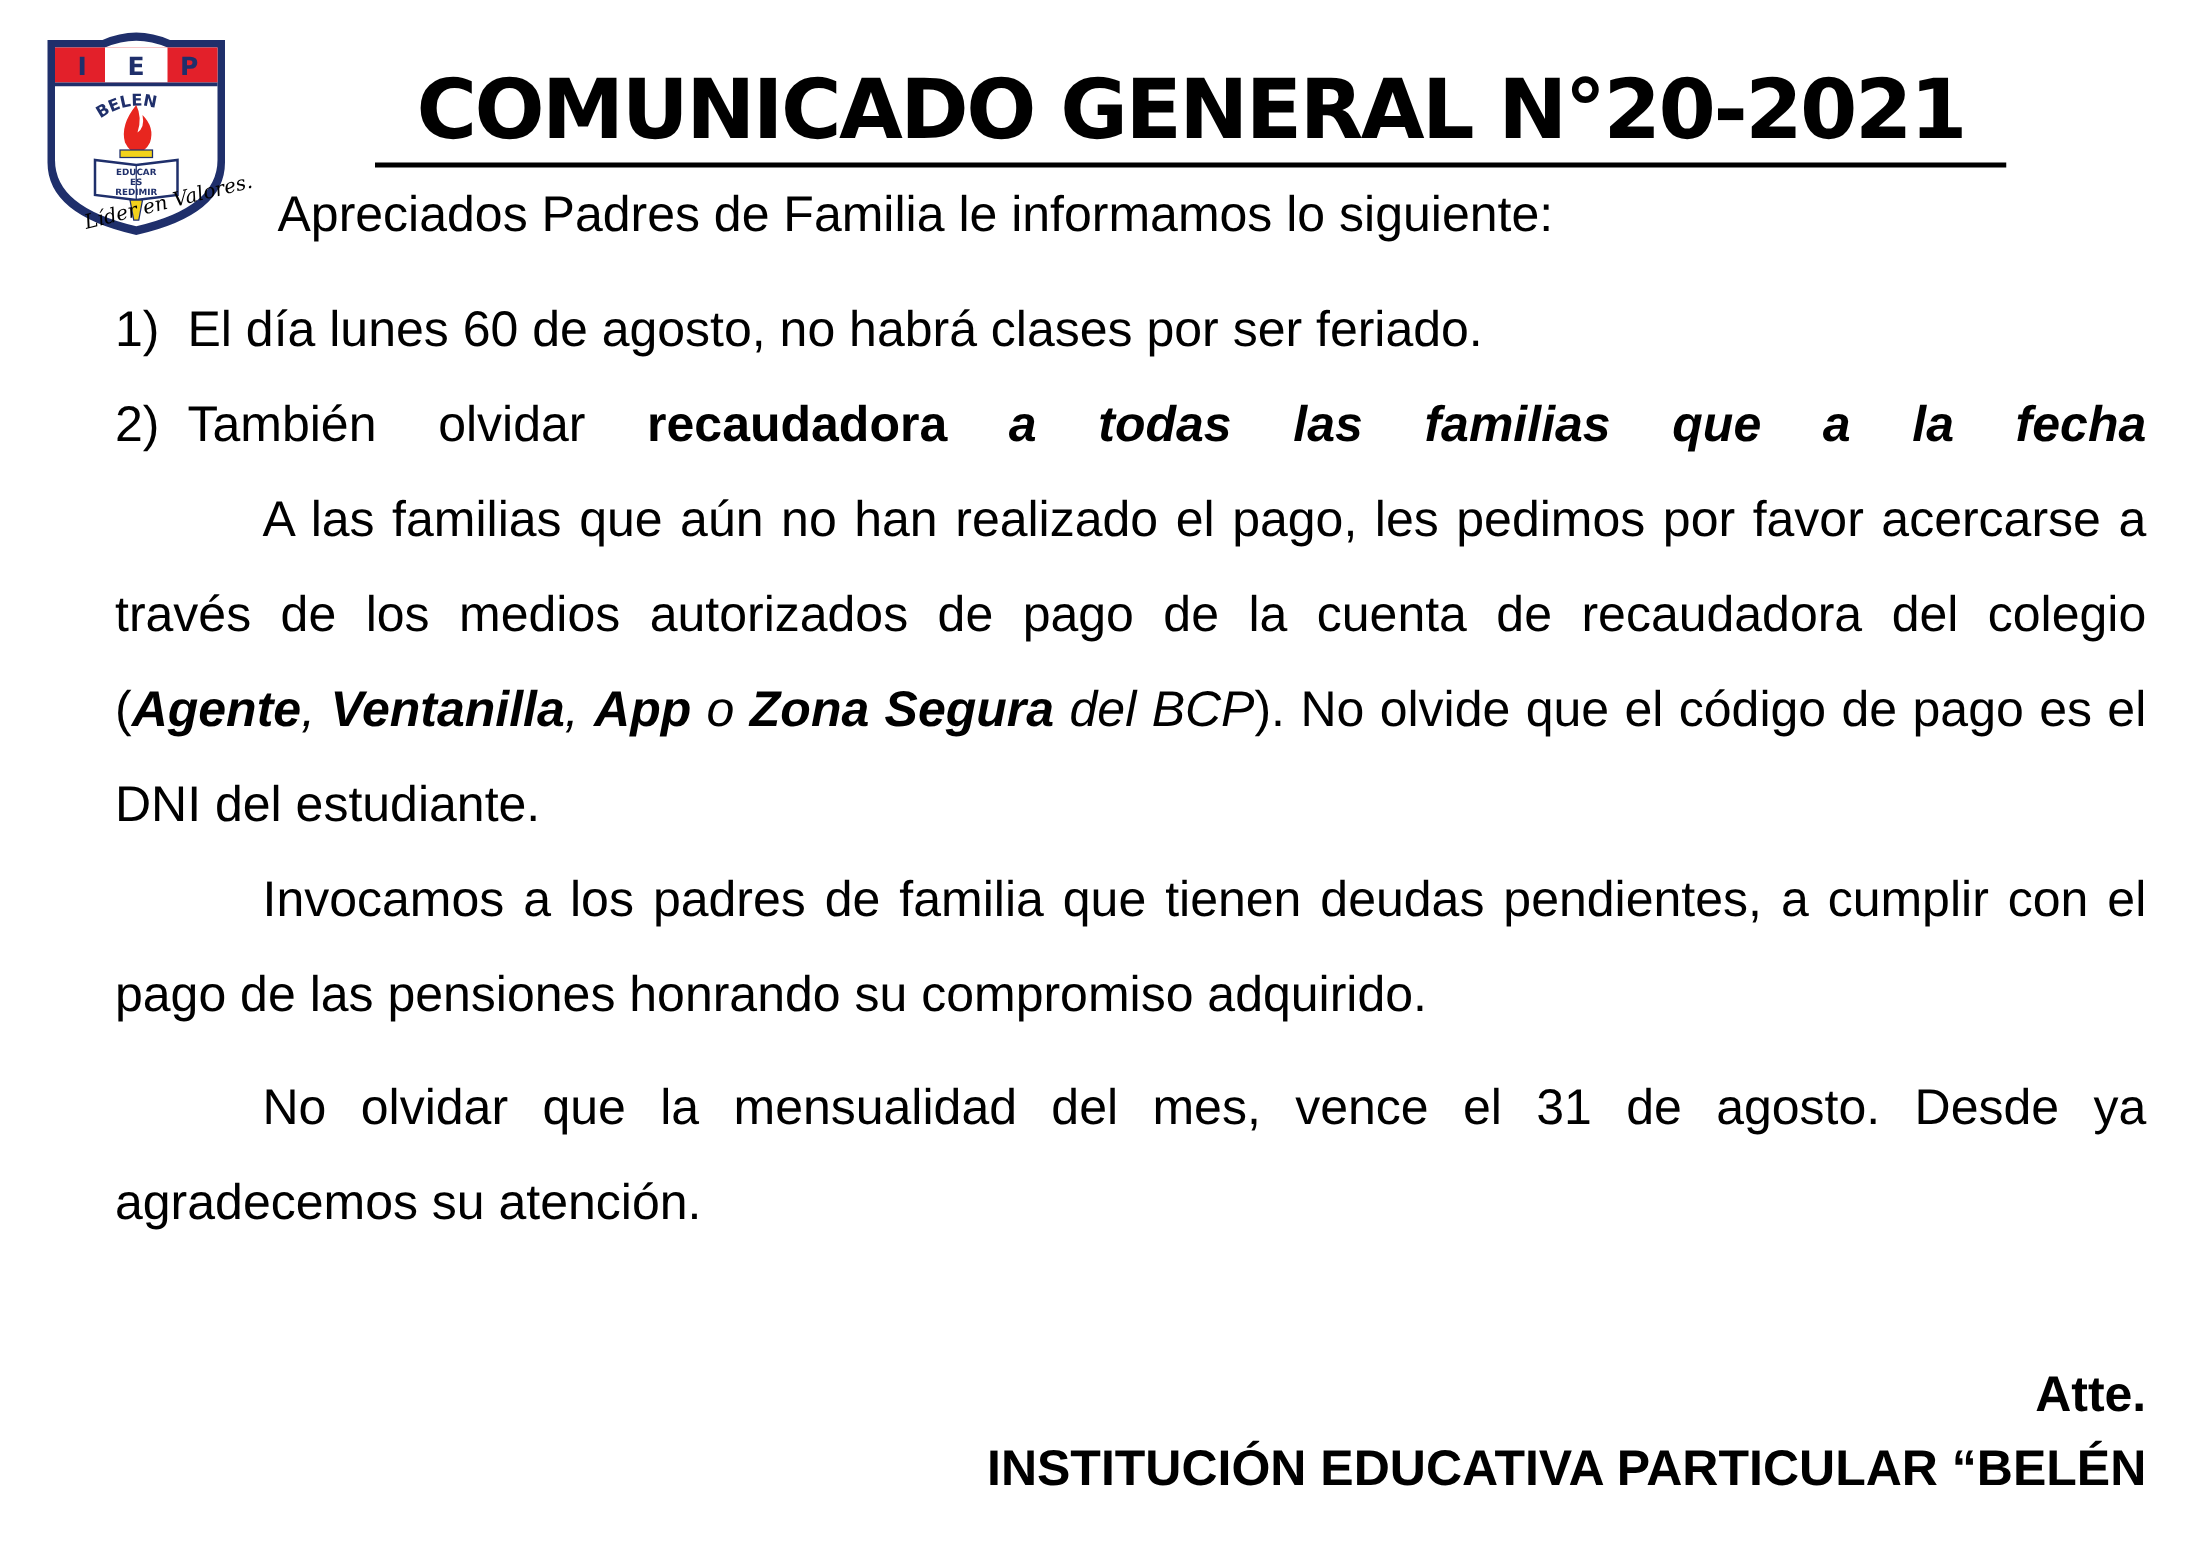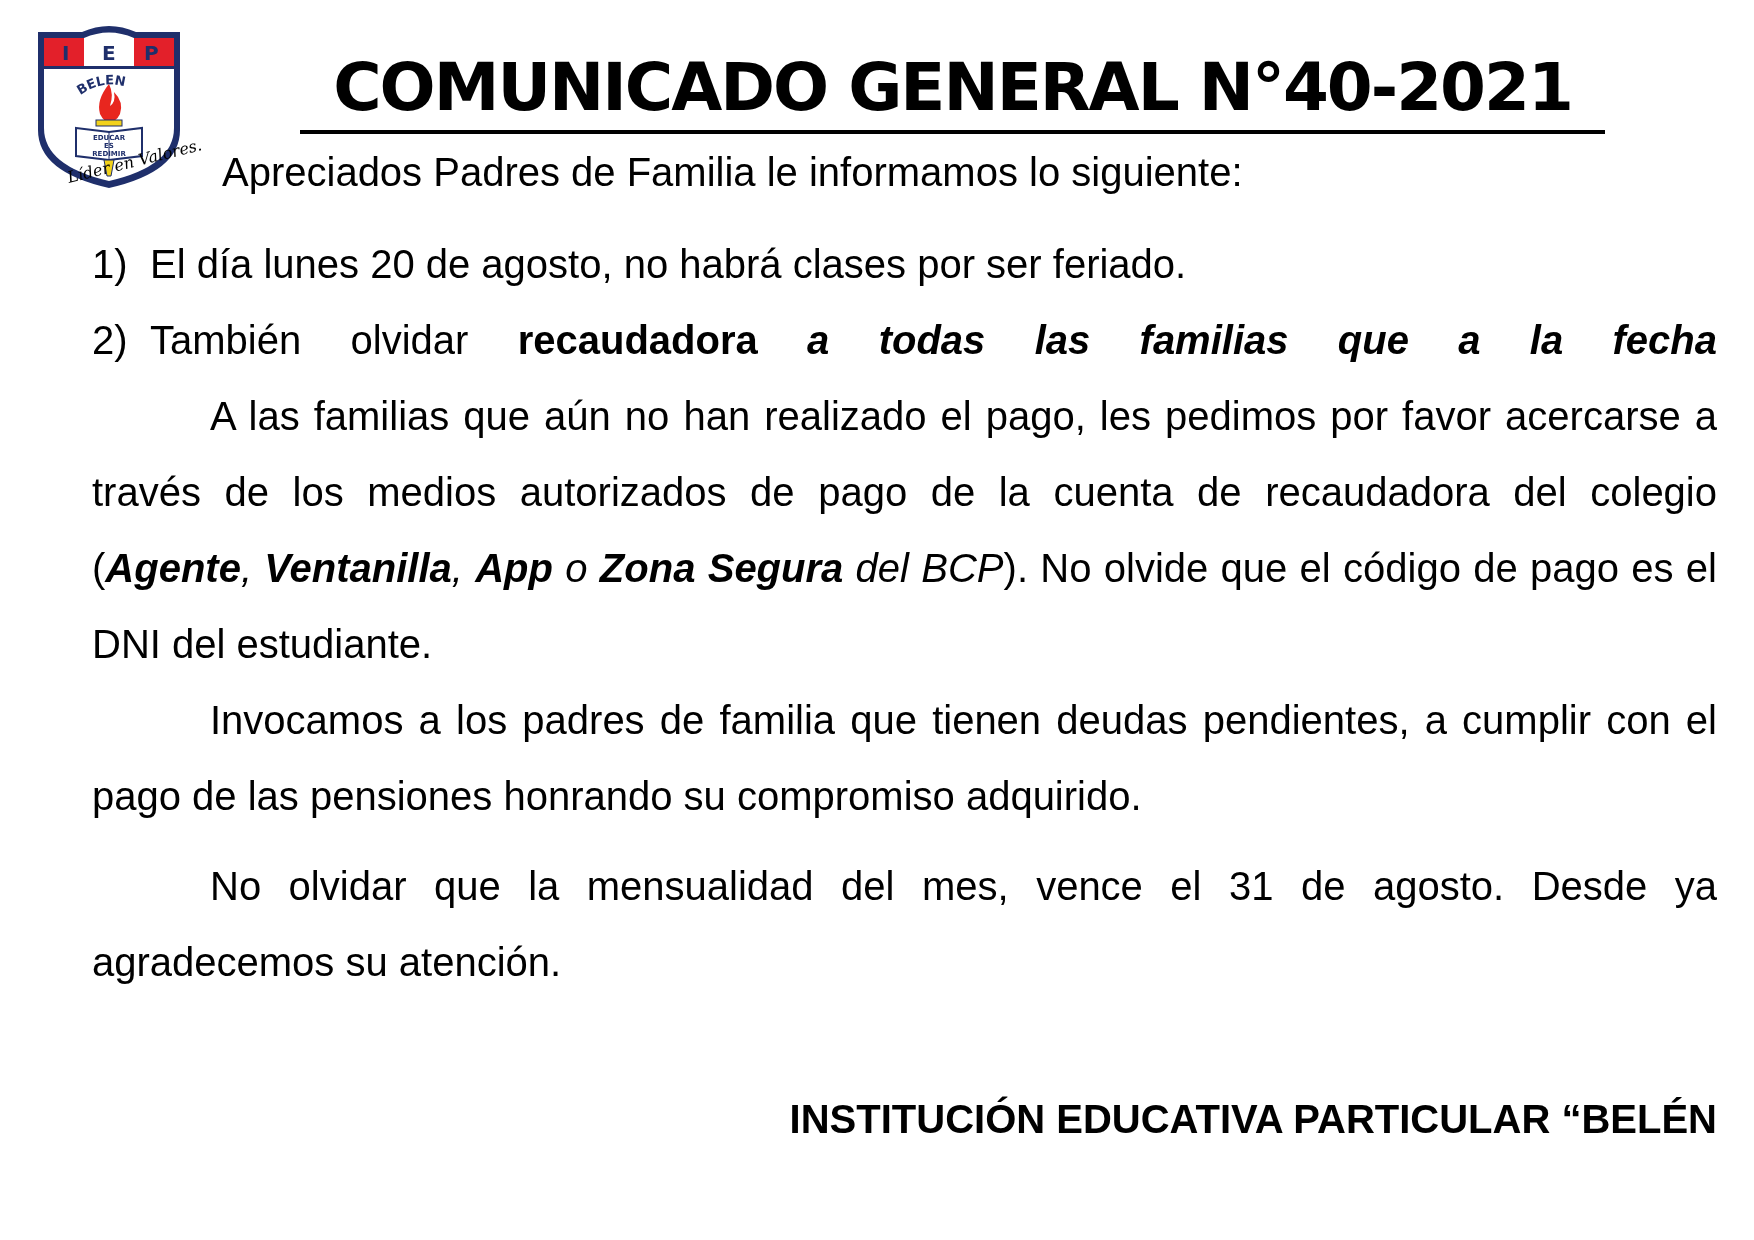--- a/index.html
+++ b/index.html
@@ -153,39 +153,40 @@
     <line x1="75" y1="110" x2="75" y2="138" stroke="#1f2f6b" stroke-width="1"></line>
     <text x="75" y="118" text-anchor="middle" font-family="DejaVu Sans, sans-serif" font-weight="bold" font-size="7" fill="#1f2f6b">EDUCAR</text>
     <text x="75" y="126" text-anchor="middle" font-family="DejaVu Sans, sans-serif" font-weight="bold" font-size="7" fill="#1f2f6b">ES</text>
     <text x="75" y="134" text-anchor="middle" font-family="DejaVu Sans, sans-serif" font-weight="bold" font-size="7" fill="#1f2f6b">REDIMIR</text>
 
     <path d="M70,138 L80,138 L77,154 L73,154 Z" fill="#f2d21b" stroke="#1f2f6b" stroke-width="1"></path>
   </svg>
 </div>
 <div class="slogan">Líder en Valores.</div>
 
-<div class="title">COMUNICADO GENERAL N°40-2021</div>
+<div class="title">COMUNICADO GENERAL N°20-2021</div>
 <div class="title-underline"></div>
 
 <div class="greeting">Apreciados Padres de Familia le informamos lo siguiente:</div>
 
 <div class="content">
   <div class="list-item item1">
     <span class="list-num">1)</span>
-    <span class="list-text">El día lunes 20 de agosto, no habrá clases por ser feriado.</span>
+    <span class="list-text">El día lunes 60 de agosto, no habrá clases por ser feriado.</span>
   </div>
   <div class="list-item item2">
     <span class="list-num">2)</span>
     <span class="list-text">
       <span class="line1"><span>También olvidar </span><span class="b">recaudadora</span><span class="bi"> a todas las familias que a la fecha</span></span>
     </span>
   </div>
 
   <p class="para p1"><span>A las familias que aún no han realizado el pago, les  pedimos por favor acercarse a través de los medios autorizados de pago de la  cuenta de recaudadora del colegio (</span><span class="bi">Agente</span><span class="i">, </span><span class="bi">Ventanilla</span><span class="i">, </span><span class="bi">App</span><span class="i"> o </span><span class="bi">Zona Segura</span><span class="i"> del BCP</span><span>).</span><span> No olvide que el código de pago es el DNI del estudiante.</span></p>
 
   <p class="para p2">Invocamos a los padres de familia que tienen deudas pendientes, a cumplir con el pago de las pensiones honrando su compromiso adquirido.</p>
 
   <p class="para p3">No olvidar que la mensualidad del mes, vence el 31 de agosto. Desde ya agradecemos su atención.</p>
 </div>
 
 <div class="signoff">
+  <div class="atte">Atte.</div>
   <div class="institution">INSTITUCIÓN EDUCATIVA PARTICULAR “BELÉN</div>
 </div>
 
 </body></html>

